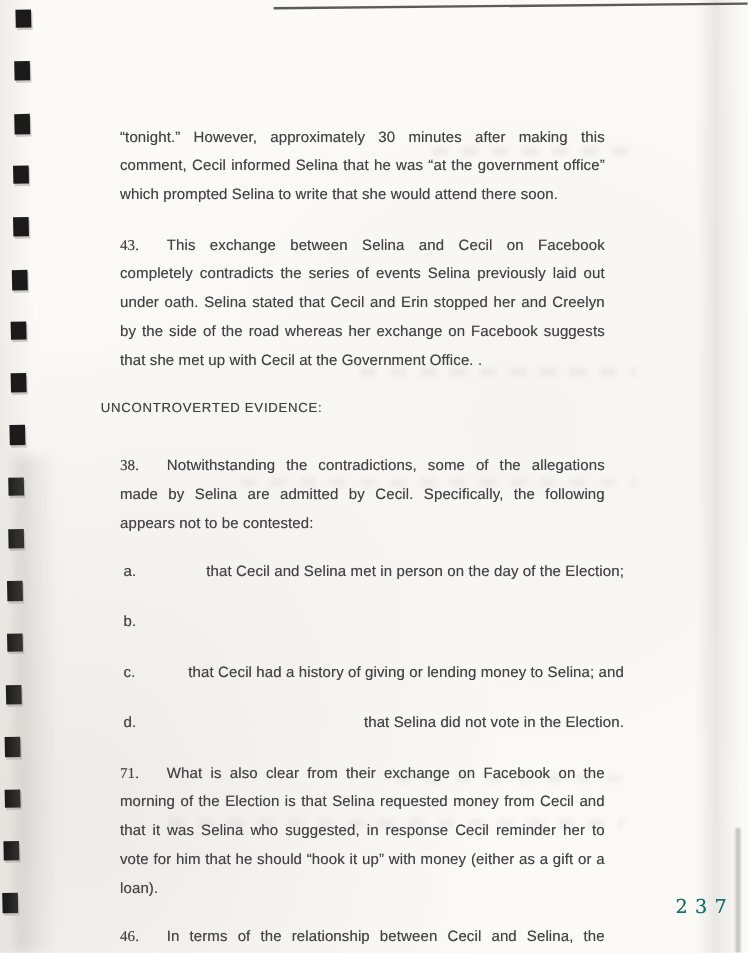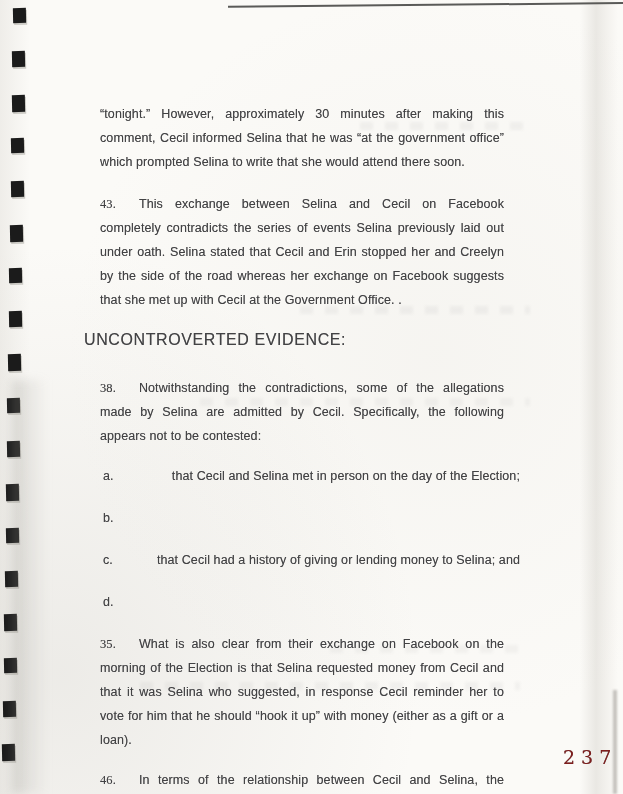--- a/index.html
+++ b/index.html
@@ -59,41 +59,41 @@
     font-size: 12.5px;
     line-height: 24px;
     letter-spacing: 0.1px;
     text-shadow: 0 0 0.6px rgba(75,75,78,0.55);
   }
   .para { margin: 16px; text-align: justify; }
   .pnum { padding-right: 23px; font-family: Liberation Serif, serif; }
   .p43 { margin-top: 18px; }
   .heading {
     margin: 6px 0 0 0;
-    font-size: 16px;
+    font-size: 11px;
     font-weight: normal;
     letter-spacing: 0.6px;
     line-height: 24px;
   }
   .p44 { margin-top: 24px; }
   .list { margin-top: 14px; }
   .list-item { display: flex; margin: 0 0 18px 19px; }
   .li-label { width: 42px; flex: none; }
   .li-text { flex: 1; text-align: right; }
   .p45 { margin-top: 12px; }
   .p46 { margin-top: 8px; }
 
   
   .page-number {
     position: absolute;
     left: 563px; top: 746px;
     font-family: "DejaVu Serif", serif;
-    font-size: 19px;
+    font-size: 16px;
     letter-spacing: 6px;
-    color: #7f1d1d;
+    color: #0f766e;
     text-shadow: 0 0 0.5px rgba(47,47,49,0.6);
   }
 
   
   .bleed {
     position: absolute;
     height: 8px;
     background: repeating-linear-gradient(90deg, rgba(105,105,108,0.55) 0 13px, rgba(0,0,0,0) 13px 25px);
     filter: blur(1.6px);
     opacity: 0.12;
@@ -154,22 +154,23 @@
     </div>
     <div class="list-item">
       <span class="li-label">b.</span>
     </div>
     <div class="list-item">
       <span class="li-label">c.</span>
       <span class="li-text">that Cecil had a history of giving or lending money to Selina; and</span>
     </div>
     <div class="list-item">
       <span class="li-label">d.</span>
+      <span class="li-text">that Selina did not vote in the Election.</span>
     </div>
   </div>
 
-  <p class="para p45"><span class="pnum">35.</span><span>What is also clear from their exchange on Facebook on the morning of the Election is that Selina requested money from Cecil and that it was Selina who suggested, in response Cecil reminder her to vote for him that he should “hook it up” with money (either as a gift or a loan).</span></p>
+  <p class="para p45"><span class="pnum">71.</span><span>What is also clear from their exchange on Facebook on the morning of the Election is that Selina requested money from Cecil and that it was Selina who suggested, in response Cecil reminder her to vote for him that he should “hook it up” with money (either as a gift or a loan).</span></p>
 
   <p class="para p46"><span class="pnum">46.</span><span>In terms of the relationship between Cecil and Selina, the exchanges between them on Facebook indicate previous instances wherein Cecil gave or</span></p>
 
 </div>
 
 <div class="page-number">237</div>
 
 </body></html>

